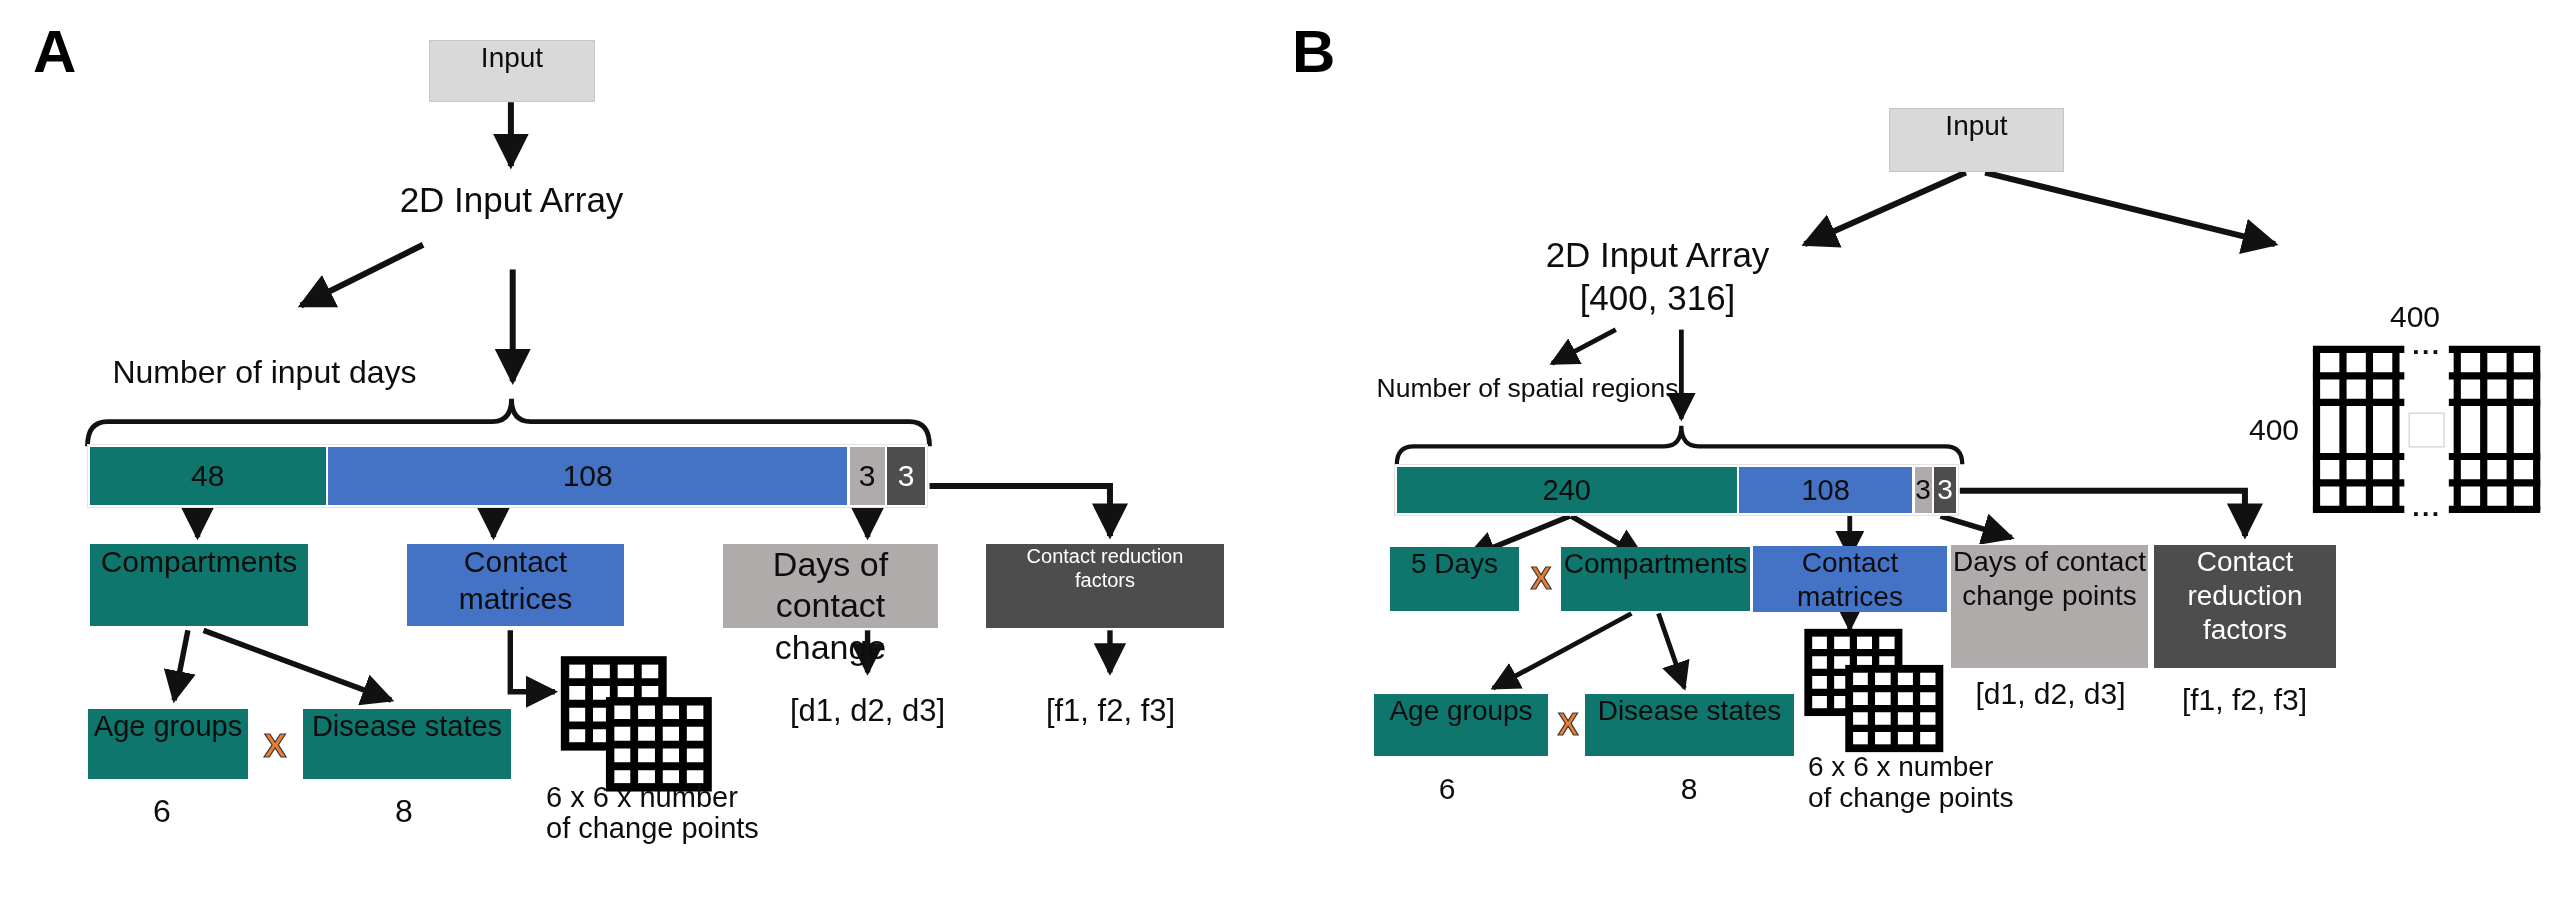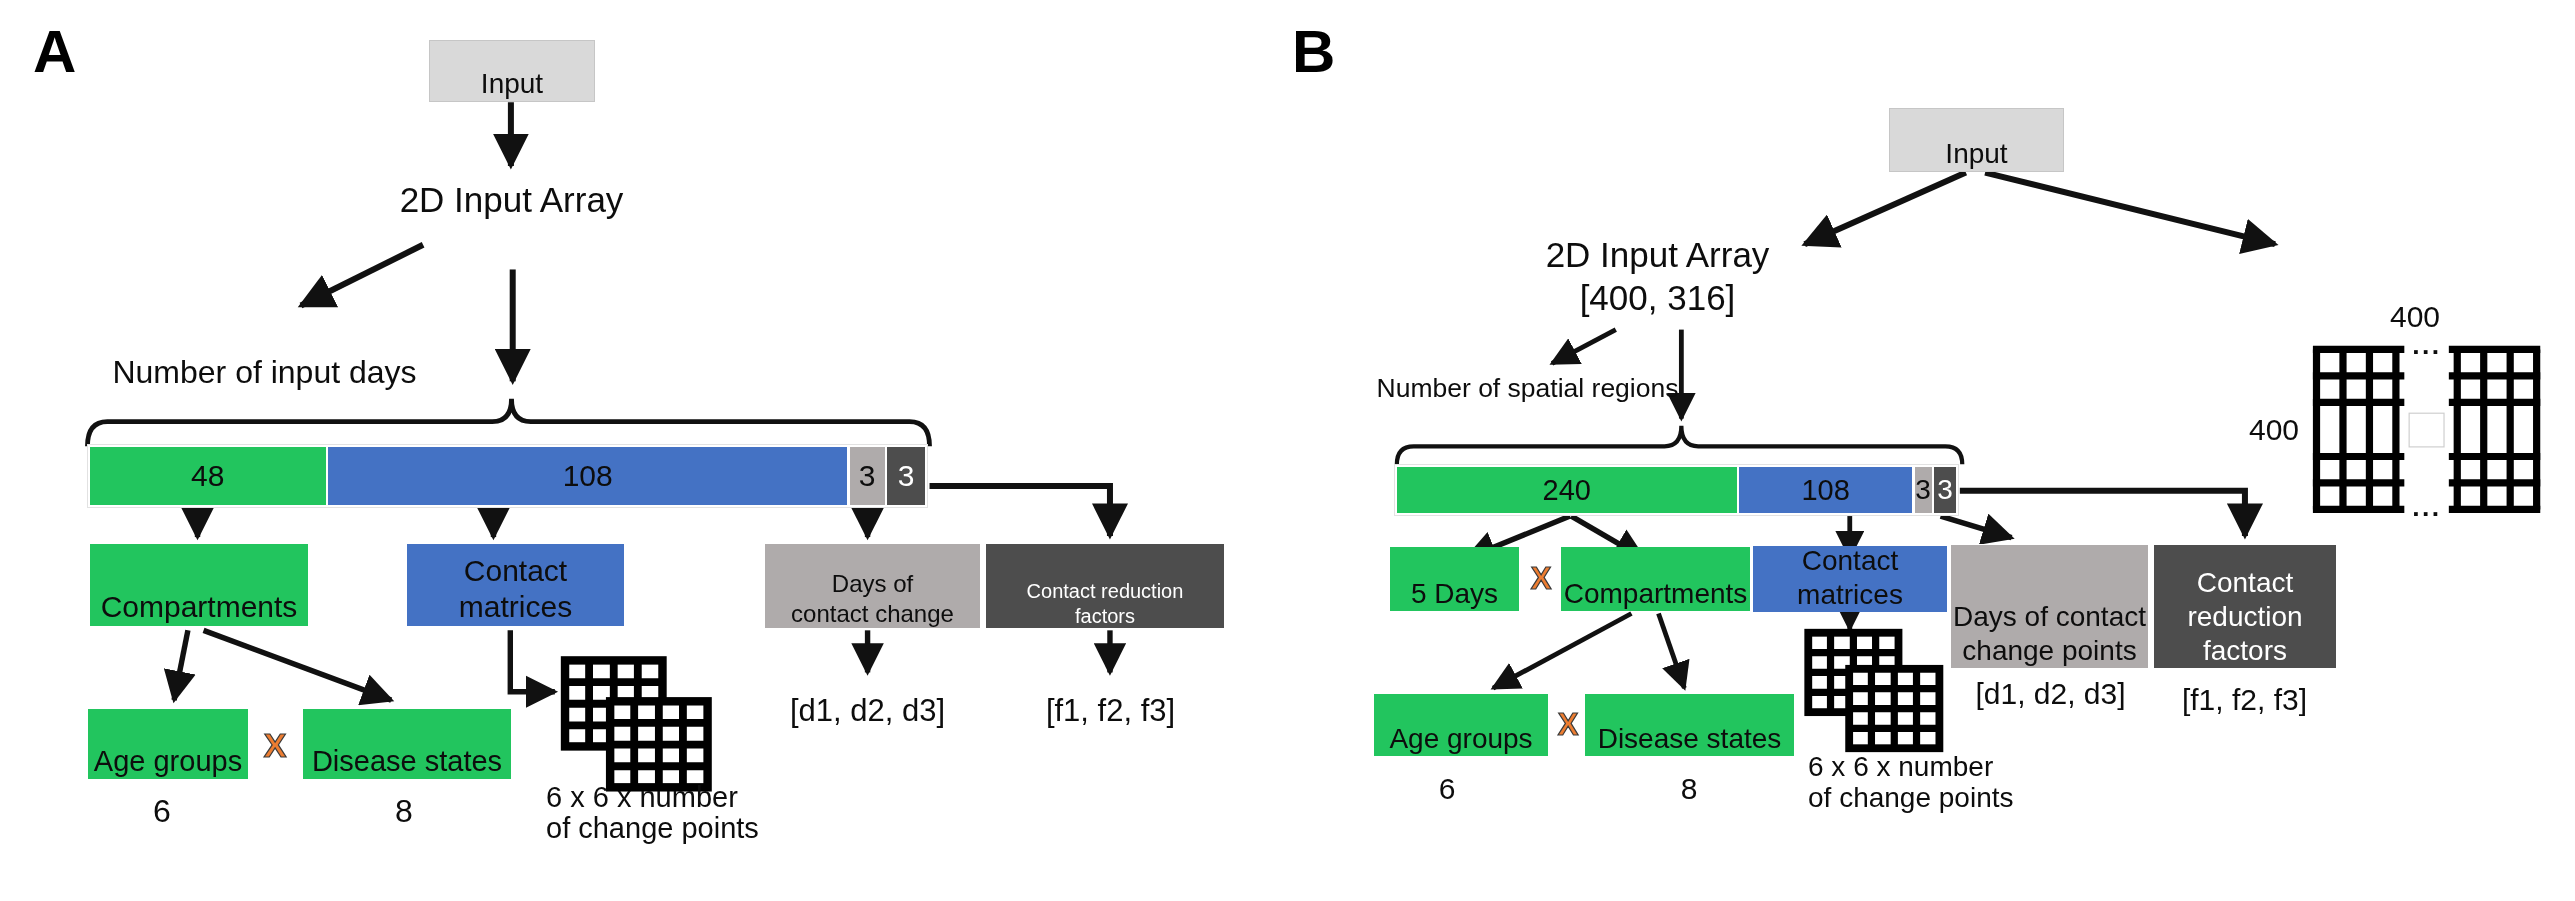--- a/index.html
+++ b/index.html
@@ -1,23 +1,23 @@
 <!DOCTYPE html>
 <html style="font-size:9.6px"><head>
 <meta charset="utf-8">
 <style>
   html,body{margin:0;padding:0;background:#ffffff;}
   #canvas{position:relative;width:2576px;height:901px;background:#ffffff;overflow:hidden;
           font-family:"Liberation Sans", sans-serif;color:#0d0d0d;}
   .abs{position:absolute;}
   .panel-letter{font-size:60px;font-weight:800;color:#000;}
-  .box{position:absolute;display:flex;align-items:flex-end;justify-content:center;
+  .box{position:absolute;display:flex;align-items:flex-start;justify-content:center;
        text-align:center;line-height:1.22;}
   .input-box{background:#d9d9d9;border:1.2px solid #c6c6c6;font-size:28px;}
-  .orange{background:#22c55e;}
+  .orange{background:#0f766e;}
   .blue{background:#4472C4;}
   .lgray{background:#AFABAB;border:1.8px solid #fff;}
   .dgray{background:#4D4D4D;border:1.8px solid #fff;color:#fff;}
   .green{background:#70AD47;}
   .big-label{font-size:35px;text-align:center;}
   .mid-label{font-size:32px;text-align:center;}
   .note{font-size:29px;text-align:left;}
   .count{font-size:32px;text-align:center;}
   .bracket-vals{font-size:31px;text-align:center;}
   .bar{position:absolute;display:flex;gap:2.4px;background:#ffffff;border:1.2px solid #e2e2e2;padding:1.8px;box-sizing:border-box;}
@@ -119,21 +119,21 @@
 
   <div class="box orange" style="left:90px;top:544px;width:218px;height:82px;font-size:30px;">
     <span>Compartments</span>
   </div>
   <div class="box blue" style="left:407px;top:544px;width:217px;height:82px;font-size:30px;">
     <span>
       <span style="display:block;">Contact</span>
       <span style="display:block;">matrices</span>
     </span>
   </div>
-  <div class="box lgray" style="left:764px;top:543px;width:215px;height:84px;font-size:24px;">
+  <div class="box lgray" style="left:722px;top:543px;width:215px;height:84px;font-size:34px;">
     <span>
       <span style="display:block;">Days of</span>
       <span style="display:block;">contact change</span>
     </span>
   </div>
   <div class="box dgray" style="left:985px;top:543px;width:238px;height:84px;font-size:20px;">
     <span>
       <span style="display:block;">Contact reduction</span>
       <span style="display:block;">factors</span>
     </span>

